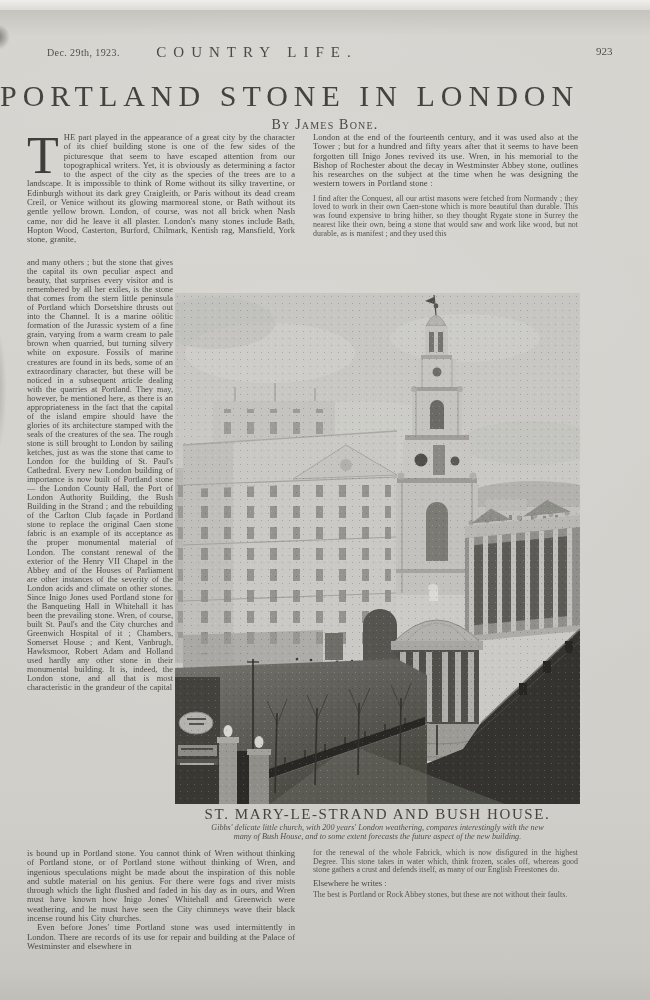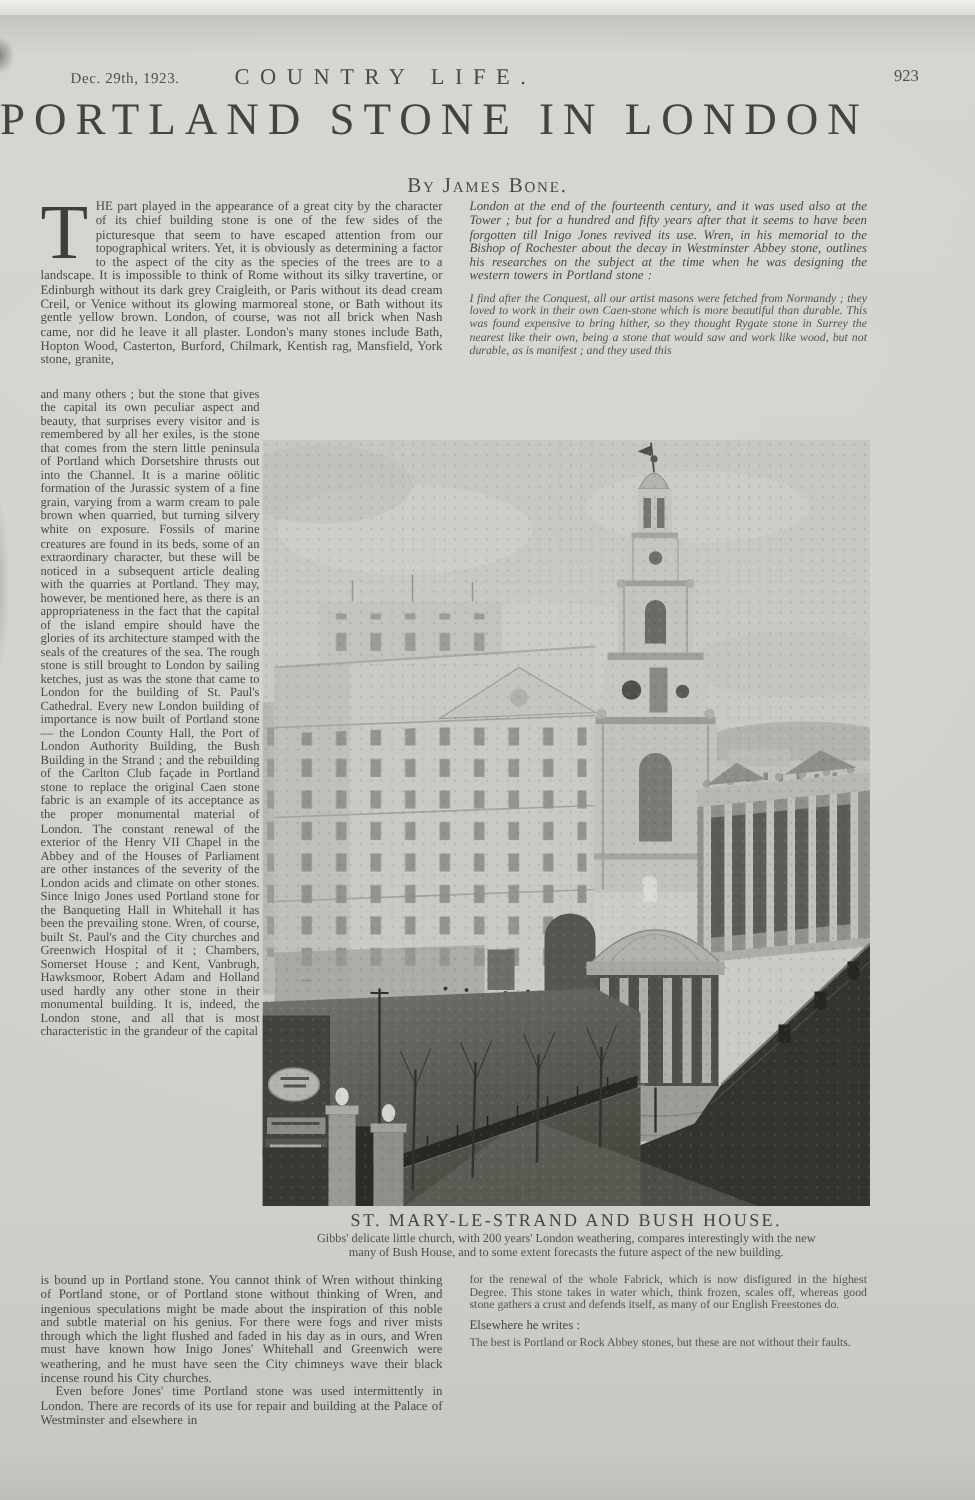--- a/index.html
+++ b/index.html
@@ -14,34 +14,34 @@
   }
   .scan-top{position:absolute;left:0;top:0;width:650px;height:10px;background:linear-gradient(180deg,#efeeea,#dddbd6);}
   .scan-shade-top{position:absolute;left:0;top:10px;width:650px;height:26px;background:linear-gradient(180deg,rgba(120,118,112,.18),rgba(120,118,112,0));}
   .corner-smudge{position:absolute;left:-6px;top:24px;width:16px;height:26px;background:radial-gradient(ellipse at 20% 50%,rgba(40,38,34,.55),rgba(40,38,34,0) 70%);}
   .edge-smudge{position:absolute;left:-4px;top:330px;width:10px;height:120px;background:radial-gradient(ellipse at 0 50%,rgba(60,58,54,.25),rgba(60,58,54,0) 75%);}
 
   .hdr-date{position:absolute;left:47px;top:47px;font-size:10px;letter-spacing:.4px;color:#514f4a;}
   .masthead{position:absolute;left:0;top:44px;width:514px;text-align:center;font-size:15px;letter-spacing:7px;color:#4c4a45;}
   .hdr-page{position:absolute;left:596px;top:45px;font-size:11px;color:#514f4a;}
 
-  .title{position:absolute;left:0;top:63px;width:524px;text-align:center;font-size:30px;letter-spacing:6px;color:#45433e;white-space:nowrap;}
+  .title{position:absolute;left:0;top:79px;width:524px;text-align:center;font-size:30px;letter-spacing:6px;color:#45433e;white-space:nowrap;}
   .byline{position:absolute;left:0;top:117px;width:650px;text-align:center;font-size:14px;letter-spacing:1.2px;font-variant:small-caps;color:#4c4a45;}
 
   .body-txt{font-size:8.6px;line-height:9.3px;text-align:justify;word-spacing:.6px;}
   .col-top-left{position:absolute;left:27px;top:133px;width:268px;}
-  .col-top-right{position:absolute;left:313px;top:133px;width:265px;font-style:italic;}
+  .col-top-right{position:absolute;left:313px;top:133px;width:265px;}
   .dropcap{float:left;font-size:52px;line-height:42px;padding:2px 5px 0 0;color:#403e3a;}
   .quote{font-size:7.9px;line-height:8.7px;text-align:justify;color:#55534e;margin-top:6px;}
   .narrow-col{position:absolute;left:27px;top:258px;width:146px;font-size:8.4px;line-height:9.04px;text-align:justify;word-spacing:.3px;font-family:Liberation Serif, serif;}
 
   .photo{position:absolute;left:175px;top:293px;width:405px;height:511px;}
   .caption{position:absolute;left:180px;top:806px;width:395px;text-align:center;}
-  .caption-title{font-size:12px;letter-spacing:1.6px;color:#46443f;}
-  .caption-line{font-size:8.2px;line-height:9.4px;color:#514f4a;}
+  .caption-title{font-size:15px;letter-spacing:1.6px;color:#46443f;}
+  .caption-line{font-size:8.2px;line-height:9.4px;color:#514f4a;font-style:italic;}
 
   .col-bot-left{position:absolute;left:27px;top:849px;width:268px;}
   .col-bot-right{position:absolute;left:313px;top:849px;width:265px;}
   .p-indent{text-indent:10px;margin:0;}
   p{margin:0;}
   .mt4{margin-top:4px;}
   .elsewhere{font-size:8.6px;line-height:9.3px;margin-top:4px;}
 </style>
 </head>
 <body>

